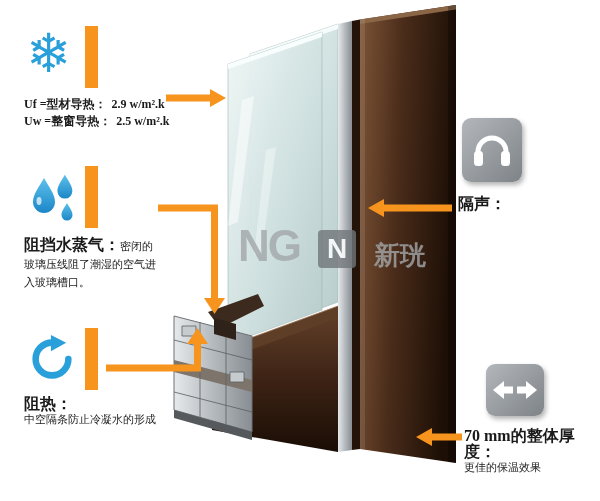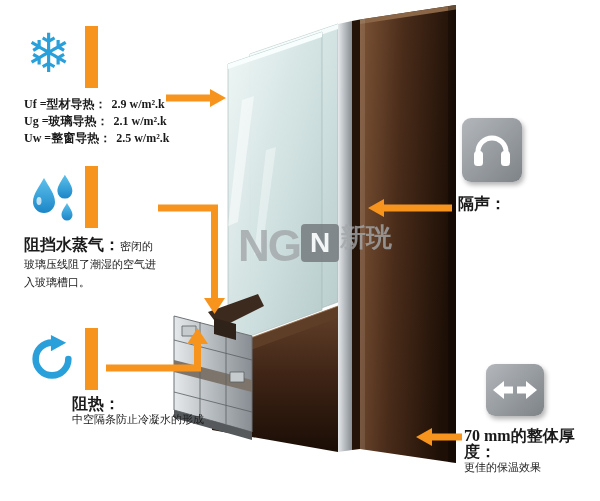--- a/index.html
+++ b/index.html
@@ -1,20 +1,20 @@
 <!DOCTYPE html>
 <html><head>
 <meta charset="utf-8">
 <style>
   html,body{margin:0;padding:0;background:#ffffff;}
   .stage{position:relative;width:600px;height:501px;background:#ffffff;overflow:hidden;
          font-family:"Liberation Sans",sans-serif;}
   .layer{position:absolute;left:0;top:0;width:600px;height:501px;}
   #illustration{z-index:1;}
-  .watermark{position:absolute;left:238px;top:224px;z-index:2;display:flex;align-items:flex-start;gap:1px;opacity:.8;}
+  .watermark{position:absolute;left:238px;top:224px;z-index:2;display:flex;align-items:flex-end;gap:18px;opacity:.8;}
   .wm-latin{font:bold 44px/44px "Liberation Sans",sans-serif;color:#a3a7aa;letter-spacing:-2px;}
   .wm-box{width:38px;height:38px;background:#71767b;border-radius:4px;display:flex;align-items:center;justify-content:center;}
   .wm-box span{font:bold 28px/28px "Liberation Sans",sans-serif;color:#ffffff;}
   .wm-cjk{font:bold 26px/26px "Liberation Sans",sans-serif;color:#a3a7aa;}
   #arrows{z-index:3;}
   .callout{position:absolute;z-index:4;}
   .icon-wrap{position:relative;width:70px;height:62px;}
   .accent-bar{position:absolute;right:0;top:0;width:13px;height:62px;background:#f7941e;}
   .snow{position:absolute;left:-2px;top:-4px;font-size:54px;line-height:62px;color:#2aa0da;}
   .u-line{font:bold 12px/17px "Liberation Serif",serif;color:#1a1a1a;white-space:nowrap;}
@@ -114,23 +114,20 @@
     <div class="icon-wrap">
       <span class="snow">❄</span>
       <span class="accent-bar"></span>
     </div>
   </div>
   <div class="callout" style="left:24px;top:96px;width:170px;">
     <div class="u-line">
       <span>Uf =型材导热：</span><span class="u-val">2.9 w/m².k</span>
     </div>
     <div class="u-line">
-      <span>Ug =玻璃导热：</span><span class="u-val">2.1 w/m².k</span>
-    </div>
-    <div class="u-line">
       <span>Uw =整窗导热：</span><span class="u-val">2.5 w/m².k</span>
     </div>
   </div>
 
   <div class="callout" style="left:28px;top:166px;">
     <div class="icon-wrap">
       <svg width="50" height="58" viewBox="0 0 50 58" style="position:absolute;left:0;top:2px;">
         <defs>
           <linearGradient id="dropGrad" x1="0" y1="0" x2="0" y2="1">
             <stop offset="0" stop-color="#5ec1ec"></stop>
@@ -151,21 +148,21 @@
 
   <div class="callout" style="left:28px;top:328px;">
     <div class="icon-wrap">
       <svg width="48" height="48" viewBox="0 0 44 44" style="position:absolute;left:0;top:7px;">
         <path d="M22,7 A15,15 0 1 0 37,22" fill="none" stroke="#2aa0da" stroke-width="6" stroke-linecap="round"></path>
         <polygon points="21,0 35,7 21,15" fill="#2aa0da"></polygon>
       </svg>
       <span class="accent-bar"></span>
     </div>
   </div>
-  <p class="note callout" style="left:24px;top:396px;width:172px;margin-left:48px;">
+  <p class="note callout" style="left:24px;top:396px;width:172px;">
     <span class="t blk">阻热：</span>
     <span class="b blk">中空隔条防止冷凝水的形成</span>
   </p>
 
   <div class="callout gray-box" style="left:462px;top:118px;width:60px;height:64px;">
     <svg width="44" height="40" viewBox="0 0 44 40">
       <path d="M8,30 V22 a14,14 0 0 1 28,0 V30" fill="none" stroke="#ffffff" stroke-width="5" stroke-linecap="round"></path>
       <rect x="4" y="21" width="9" height="15" rx="3.5" fill="#ffffff"></rect>
       <rect x="31" y="21" width="9" height="15" rx="3.5" fill="#ffffff"></rect>
     </svg>

